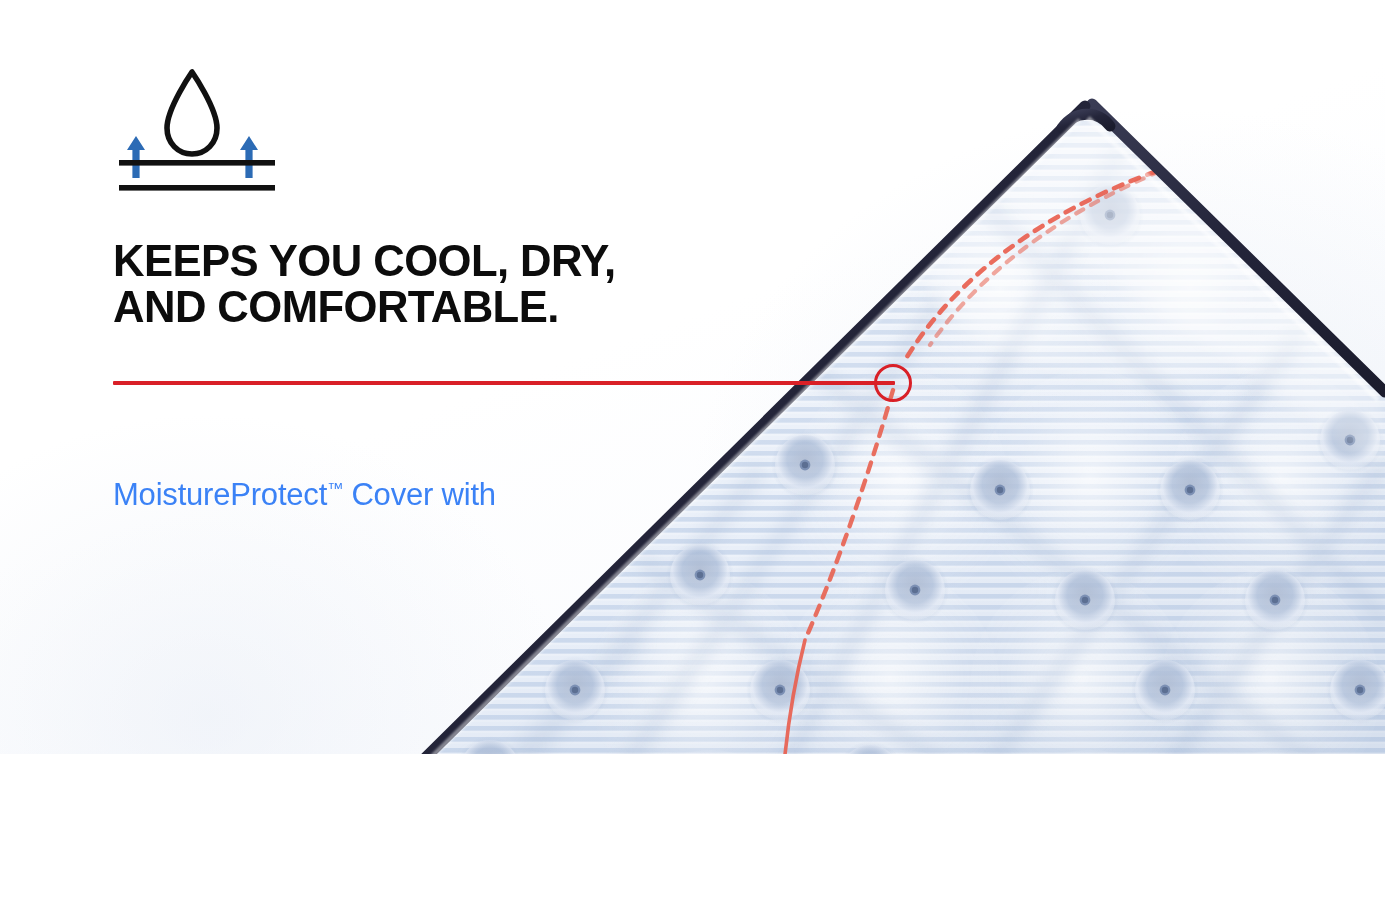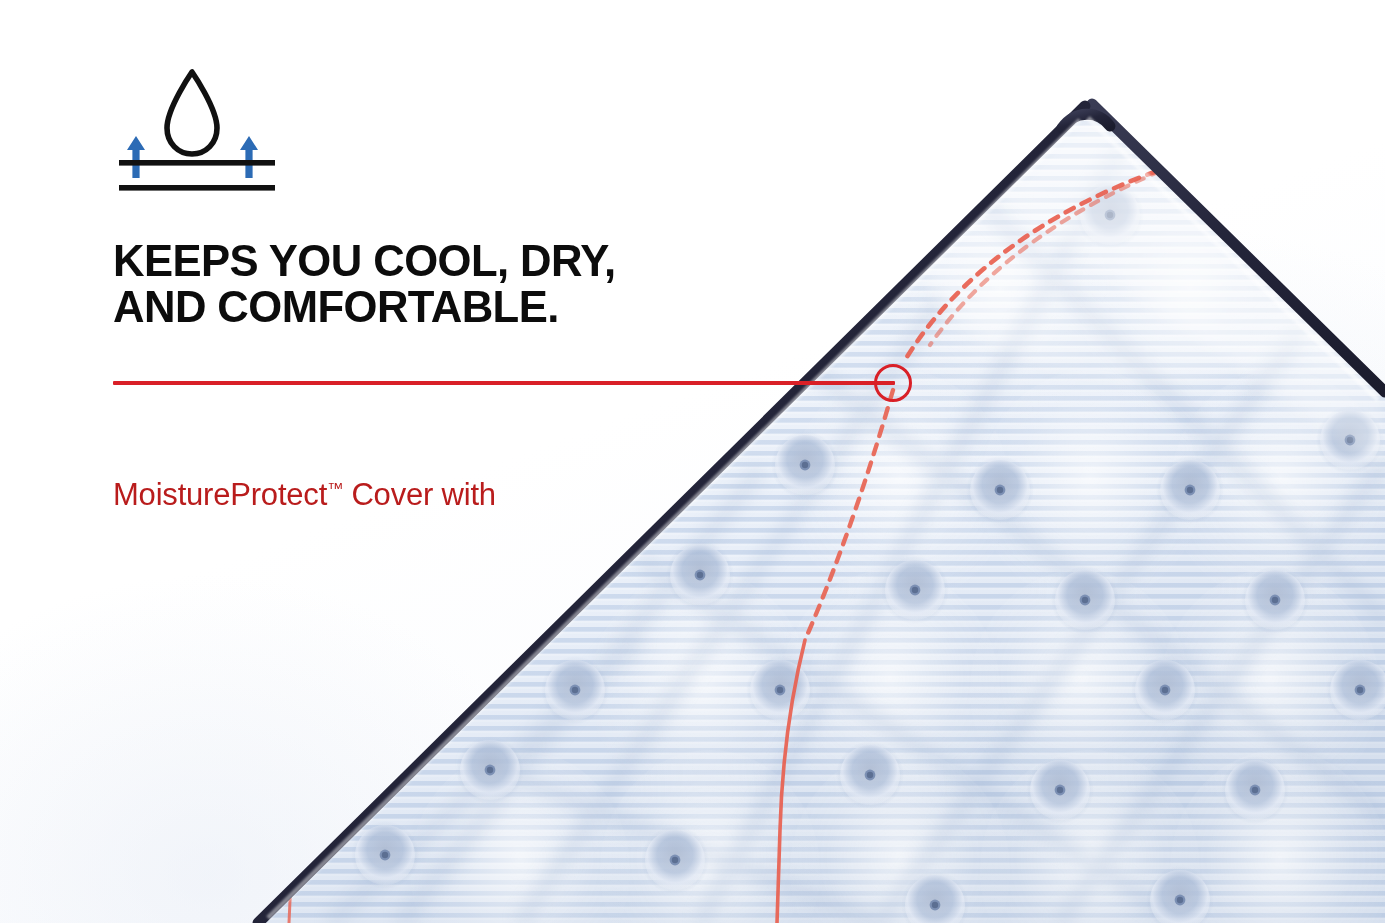--- a/index.html
+++ b/index.html
@@ -8,21 +8,21 @@
   html, body {
     width:1385px; height:923px;
     background:#ffffff;
     font-family:"Liberation Sans", sans-serif;
     overflow:hidden;
   }
 
   #stage {
     position:relative;
     width:1385px;
-    height:923px;
+    height:754px;
     background:#fefefe;
     overflow:hidden;
   }
 
   
   .bg-wash {
     position:absolute;
     inset:0;
     background:
       radial-gradient(ellipse 700px 600px at 85% 70%, rgba(222,230,242,0.55) 0%, rgba(255,255,255,0) 70%),
@@ -91,21 +91,21 @@
   
   .subtext {
     position:absolute;
     left:113px;
     top:430px;
     width:620px;
     font-family:"Liberation Sans", sans-serif;
     font-weight:normal;
     font-size:31px;
     line-height:43px;
-    color:#b91c1c;
+    color:#3b82f6;
     letter-spacing:-0.2px;
     white-space:pre-line;
   }
   .subtext sup {
     font-size:0.52em;
     vertical-align:super;
     line-height:0;
   }
 
   

